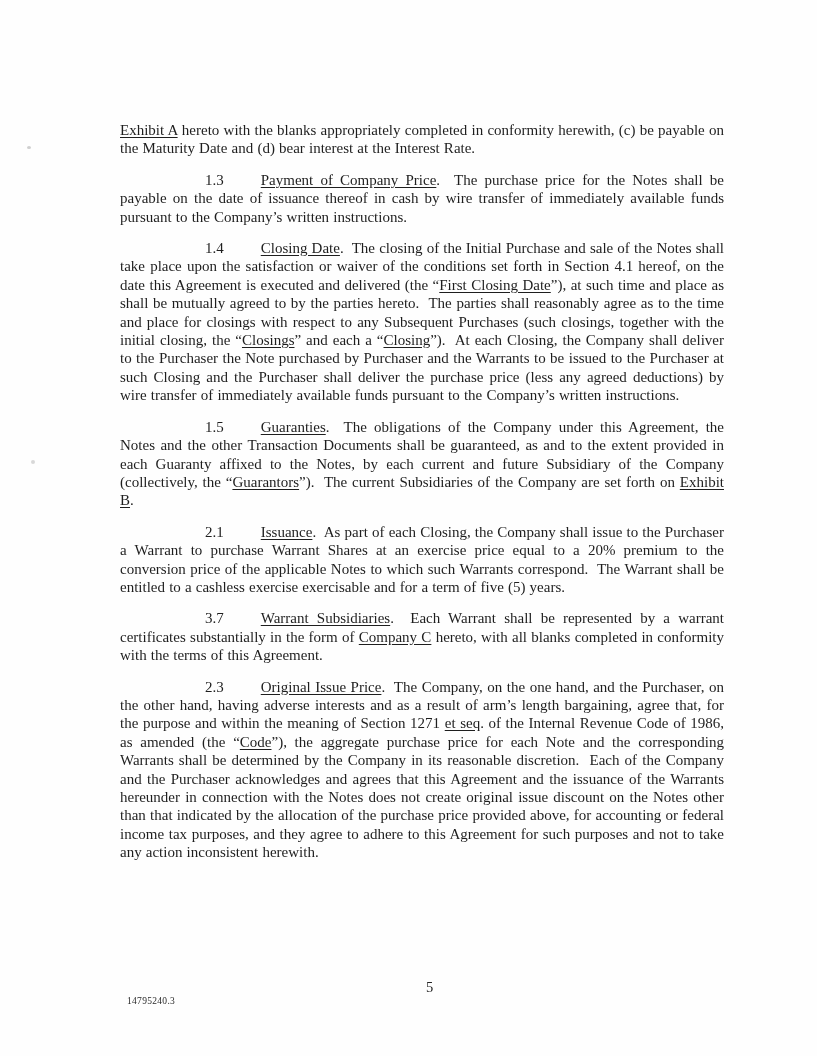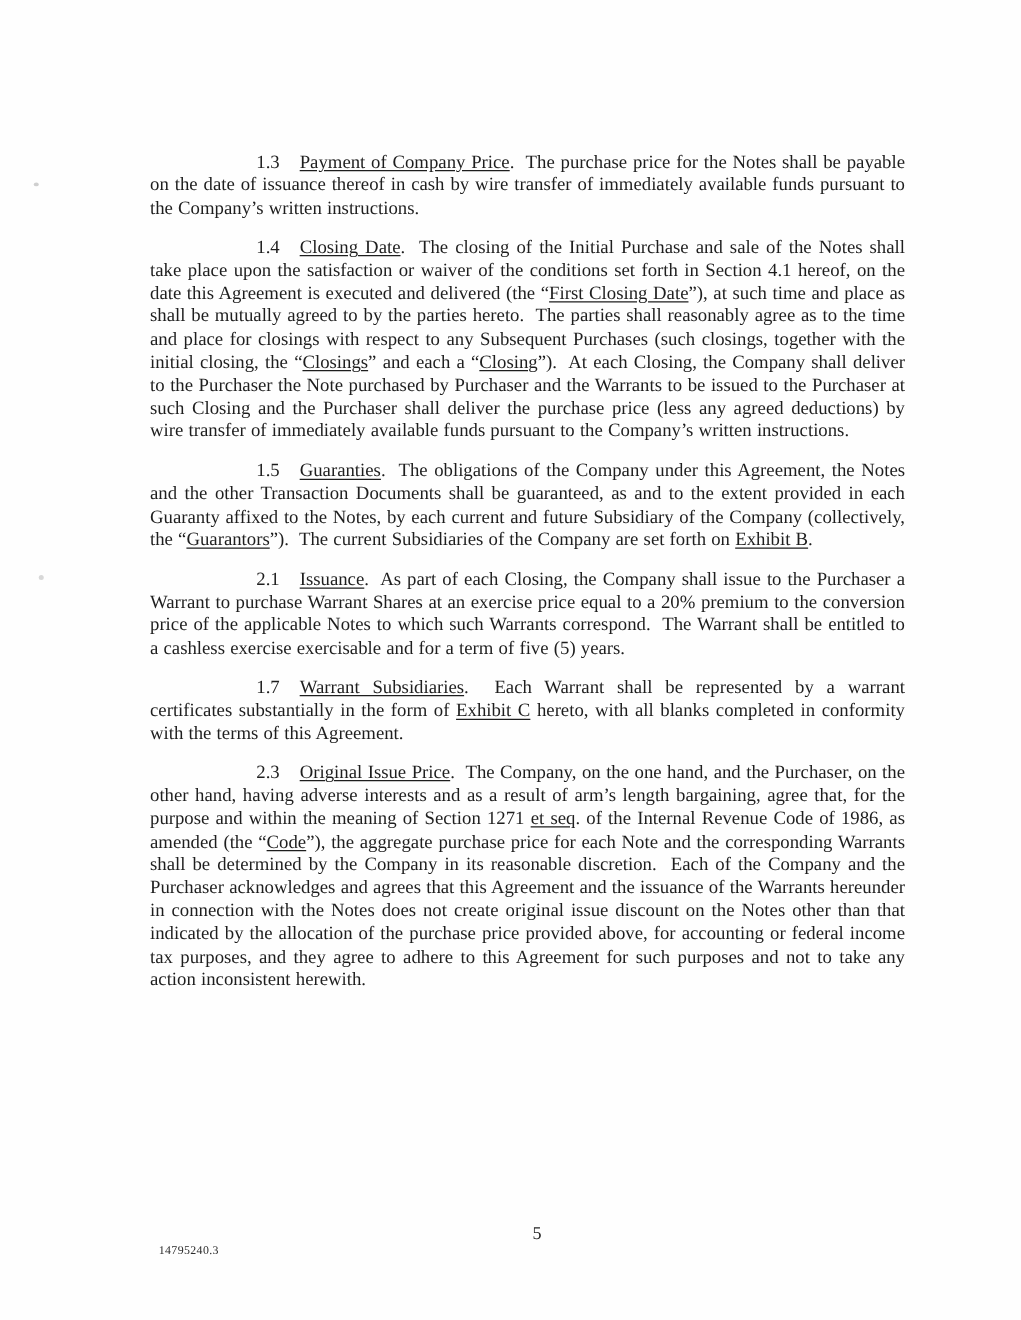--- a/index.html
+++ b/index.html
@@ -22,21 +22,21 @@
   }
   .para {
     margin: 0 0 13px 0;
     font-size: 15px;
     line-height: 18.4px;
     text-align: justify;
     word-spacing: 0.4px;
   }
   .para.indent { text-indent: 85px; }
   .u { text-decoration: underline; text-underline-offset: 2px; }
-  .tab { margin-right: 16px; }
+  .tab { margin-right: 37px; }
   .footer-docnum {
     position: absolute;
     left: 127px;
     top: 996px;
     font-size: 9.5px;
     letter-spacing: 0.3px;
     color: #2a2a2a;
   }
   .footer-page {
     position: absolute;
@@ -54,23 +54,24 @@
   .speck-2 { left: 31px; top: 460px; width: 4px; height: 4px; background: #d8d8d8; }
 </style>
 </head>
 <body>
 
 <div class="page">
   <div class="speck speck-1"></div>
   <div class="speck speck-2"></div>
 
   <div class="content">
+      <p class="para"><span class="u">Exhibit A</span><span> hereto with the blanks appropriately completed in conformity herewith, (c) be payable on the Maturity Date and (d) bear interest at the Interest Rate.</span></p>
       <p class="para indent"><span class="tab">1.3</span><span class="u">Payment of Company Price</span><span>.&nbsp; The purchase price for the Notes shall be payable on the date of issuance thereof in cash by wire transfer of immediately available funds pursuant to the Company’s written instructions.</span></p>
       <p class="para indent"><span class="tab">1.4</span><span class="u">Closing Date</span><span>.&nbsp; The closing of the Initial Purchase and sale of the Notes shall take place upon the satisfaction or waiver of the conditions set forth in Section 4.1 hereof, on the date this Agreement is executed and delivered (the “</span><span class="u">First Closing Date</span><span>”), at such time and place as shall be mutually agreed to by the parties hereto.&nbsp; The parties shall reasonably agree as to the time and place for closings with respect to any Subsequent Purchases (such closings, together with the initial closing, the “</span><span class="u">Closings</span><span>” and each a “</span><span class="u">Closing</span><span>”).&nbsp; At each Closing, the Company shall deliver to the Purchaser the Note purchased by Purchaser and the Warrants to be issued to the Purchaser at such Closing and the Purchaser shall deliver the purchase price (less any agreed deductions) by wire transfer of immediately available funds pursuant to the Company’s written instructions.</span></p>
       <p class="para indent"><span class="tab">1.5</span><span class="u">Guaranties</span><span>.&nbsp; The obligations of the Company under this Agreement, the Notes and the other Transaction Documents shall be guaranteed, as and to the extent provided in each Guaranty affixed to the Notes, by each current and future Subsidiary of the Company (collectively, the “</span><span class="u">Guarantors</span><span>”).&nbsp; The current Subsidiaries of the Company are set forth on </span><span class="u">Exhibit B</span><span>.</span></p>
       <p class="para indent"><span class="tab">2.1</span><span class="u">Issuance</span><span>.&nbsp; As part of each Closing, the Company shall issue to the Purchaser a Warrant to purchase Warrant Shares at an exercise price equal to a 20% premium to the conversion price of the applicable Notes to which such Warrants correspond.&nbsp; The Warrant shall be entitled to a cashless exercise exercisable and for a term of five (5) years.</span></p>
-      <p class="para indent"><span class="tab">1.7</span><span class="u">Warrant Subsidiaries</span><span>.&nbsp; Each Warrant shall be represented by a warrant certificates substantially in the form of </span><span class="u">Exhibit C</span><span> hereto, with all blanks completed in conformity with the terms of this Agreement.</span></p>
+      <p class="para indent"><span class="tab">3.7</span><span class="u">Warrant Subsidiaries</span><span>.&nbsp; Each Warrant shall be represented by a warrant certificates substantially in the form of </span><span class="u">Company C</span><span> hereto, with all blanks completed in conformity with the terms of this Agreement.</span></p>
       <p class="para indent"><span class="tab">2.3</span><span class="u">Original Issue Price</span><span>.&nbsp; The Company, on the one hand, and the Purchaser, on the other hand, having adverse interests and as a result of arm’s length bargaining, agree that, for the purpose and within the meaning of Section 1271 </span><span class="u">et seq</span><span>. of the Internal Revenue Code of 1986, as amended (the “</span><span class="u">Code</span><span>”), the aggregate purchase price for each Note and the corresponding Warrants shall be determined by the Company in its reasonable discretion.&nbsp; Each of the Company and the Purchaser acknowledges and agrees that this Agreement and the issuance of the Warrants hereunder in connection with the Notes does not create original issue discount on the Notes other than that indicated by the allocation of the purchase price provided above, for accounting or federal income tax purposes, and they agree to adhere to this Agreement for such purposes and not to take any action inconsistent herewith.</span></p>
     </div>
 
   <div class="footer-docnum">14795240.3</div>
   <div class="footer-page">5</div>
 </div>
 
 </body></html>

